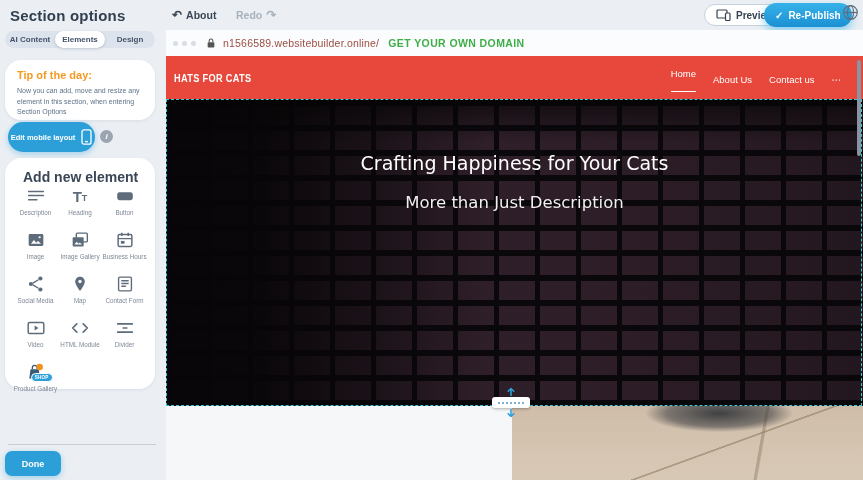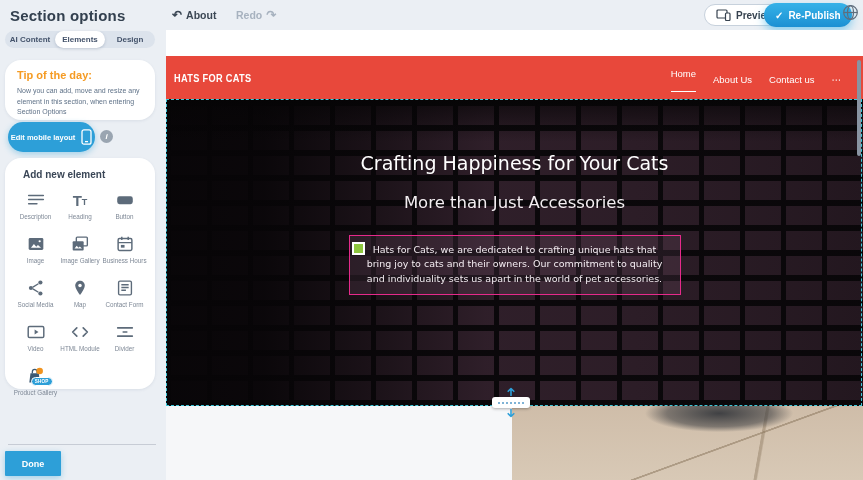--- a/index.html
+++ b/index.html
@@ -23,31 +23,31 @@
   .tabsbar { left:5px; top:31px; width:150px; height:17px; background:#dce3ec; border-radius:9px; display:flex;text-align:right; }
   .tab { flex:1; display:flex; align-items:center; justify-content:center; font-size:8px; font-weight:bold; color:#44536b; border-radius:9px; cursor:pointer; }
   .tab.active { background:#fff; box-shadow:0 1px 3px rgba(60,80,110,.25); }
   .card { background:#fff; border-radius:16px; box-shadow:0 1px 3px rgba(90,110,140,.12); }
   .tip-card { left:5px; top:60px; width:150px; height:60px; padding:9px 12px; }
   .tip-title { font-size:11px; font-weight:bold; color:#f59b23; margin-bottom:5px; }
   .tip-body { font-size:7px; line-height:1.5; color:#5e7187; }
   .mobile-btn { left:8px; top:122px; width:87px; height:30px; border-radius:16px; background:#2d9fd8; color:#fff; font-size:7.5px; font-weight:bold; display:flex; align-items:center; justify-content:center; gap:6px; cursor:pointer; box-shadow:0 2px 6px rgba(45,159,216,.4); }
   .info-dot { left:100px; top:130px; width:13px; height:13px; border-radius:50%; background:#9aa5b1; color:#fff; font-size:8px; font-weight:bold; display:flex; align-items:center; justify-content:center; cursor:pointer; font-style:italic; }
   .add-card { left:5px; top:158px; width:150px; height:231px; padding:11px 8px 0 8px; }
-  .add-title { font-size:10px; font-weight:bold; color:#3a4656; margin-left:10px; margin-bottom:9px; }
+  .add-title { font-size:14px; font-weight:bold; color:#3a4656; margin-left:10px; }
   .elgrid { display:grid; grid-template-columns:repeat(3,44.5px); row-gap:7px; justify-content:center; }
   .el { display:flex; flex-direction:column; align-items:center; gap:2px; cursor:pointer; min-height:37px; }
   .elicon { width:22px; height:22px; display:flex; align-items:center; justify-content:center; position:relative; }
   .ellabel { font-size:6.3px; color:#7e8896; text-align:center; line-height:1.25; }
   .h-ic { color:#5d6b7a; font-weight:bold; display:flex; align-items:flex-end; }
   .h-ic b { font-size:15px; line-height:1; }
   .h-ic small { font-size:9px; line-height:1.2; }
   .shop-pill { position:absolute; right:-6px; bottom:1px; background:#2d9fd8; color:#fff; font-size:4.6px; font-weight:bold; padding:1px 3px; border-radius:5px; border:1px solid #fff; letter-spacing:.2px; }
   .sep { left:8px; top:444px; width:148px; height:1px; background:#c7ccd5; }
-  .done-btn { left:5px; top:451px; width:56px; height:25px; border-radius:1px; background:#2d9fd8; color:#fff; font-size:9px; font-weight:bold; display:flex; align-items:center; justify-content:center; cursor:pointer; box-shadow:0 2px 6px rgba(45,159,216,.4); }
+  .done-btn { left:5px; top:451px; width:56px; height:25px; border-radius:7px; background:#2d9fd8; color:#fff; font-size:9px; font-weight:bold; display:flex; align-items:center; justify-content:center; cursor:pointer; box-shadow:0 2px 6px rgba(45,159,216,.4); }
 
   
   .previewpane { left:166px; top:30px; width:697px; height:450px; background:#fff; }
   .chrome { position:absolute; left:0; top:0; width:697px; height:26px; background:#fbfcfd; display:flex; align-items:center; padding-left:7px; }
   .dots { display:flex; gap:4px; margin-right:10px; }
   .dot { width:5px; height:5px; border-radius:50%; background:#d9dee5; }
   .url-text { font-size:10.5px; color:#9c4f43; margin-left:7px; letter-spacing:.2px; }
   .cta-text { font-size:10.5px; font-weight:bold; color:#3fae49; margin-left:9px; letter-spacing:.4px; cursor:pointer; }
 
   .siteheader { position:absolute; left:0; top:26px; width:697px; height:43px; background:#e8483b; display:flex; align-items:center; }
@@ -287,38 +287,49 @@
     </div>
 
   </div>
 </div>
 
 <div class="abs sep"></div>
 <div class="abs done-btn">Done</div>
 
 <div class="abs previewpane">
 
+  <div class="chrome">
+    <span class="dots">
+      <span class="dot"></span>
+        <span class="dot"></span>
+        <span class="dot"></span>
+    </span>
+    <span>
+      <svg width="10" height="12" viewBox="0 0 12 13">
+          <rect x="2" y="5.5" width="8" height="6.5" rx="1" fill="#555"></rect>
+          <path d="M3.8 5.5V3.8a2.2 2.2 0 014.4 0v1.7" fill="none" stroke="#555" stroke-width="1.3"></path>
+        </svg>
+    </span>
+    <span class="url-text">n1566589.websitebuilder.online/</span>
+    <span class="cta-text">GET YOUR OWN DOMAIN</span>
+  </div>
 
   <div class="siteheader">
     <div class="sitelogo">HATS FOR CATS</div>
     <div class="sitenav">
       <span class="navitem active">Home</span>
       <span class="navitem">About Us</span>
       <span class="navitem">Contact us</span>
       <span class="navitem">⋯</span>
     </div>
   </div>
 
   <div class="hero">
     <div class="headline">Crafting Happiness for Your Cats</div>
-    <div class="subheadline">More than Just Accessories</div>
-    <div class="para-box">
-      <span class="drag-handle"></span>
-      <div class="para-text">Hats for Cats, we are dedicated to crafting unique hats that bring joy to cats and their owners. Our commitment to quality and individuality sets us apart in the world of pet accessories.</div>
-    </div>
+    <div class="subheadline">More than Just Description</div>
   </div>
 
   <div class="section-outline"></div>
 
   <div class="below">
     <div class="below-left"></div>
     <div class="below-right"></div>
   </div>
 
   <div class="resize-handle">

